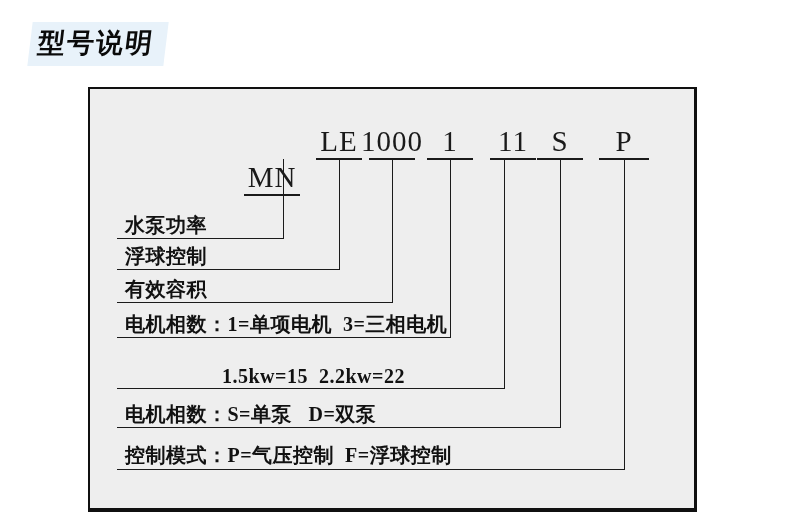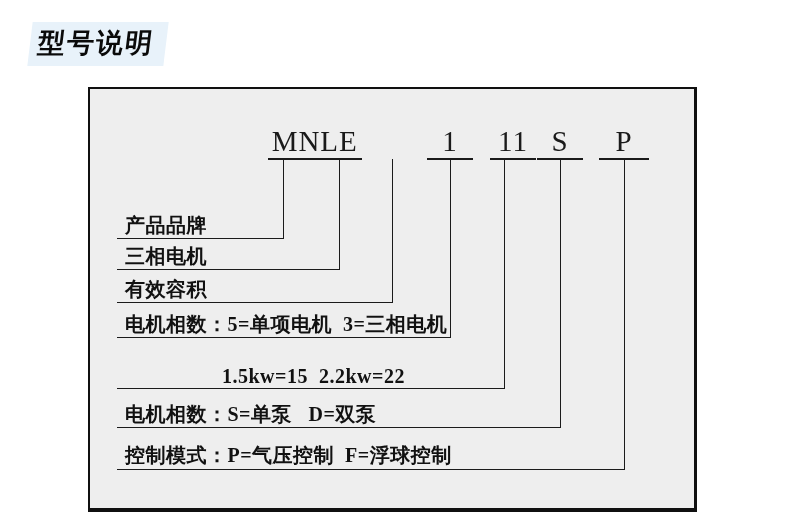--- a/index.html
+++ b/index.html
@@ -38,36 +38,37 @@
 </style>
 </head>
 <body>
 
 <div class="canvas">
 
   <div class="title">型号说明</div>
 
   <div class="box"></div>
 
-  <div class="code-seg" style="left:268px;width:56px;">MN</div>
+  <div class="code-seg" style="left:244px;width:56px;margin-top:36px;">MN</div>
   <div class="code-seg" style="left:316px;width:46px;">LE</div>
+  <div class="code-seg" style="left:369px;width:46px;">1000</div>
   <div class="code-seg" style="left:427px;width:46px;">1</div>
   <div class="code-seg" style="left:481px;width:46px;margin-left:9px;">11</div>
   <div class="code-seg" style="left:537px;width:46px;">S</div>
   <div class="code-seg" style="left:599px;width:50px;">P</div>
 
   <div class="connector" style="width:166px;height:79px;"></div>
   <div class="connector" style="width:222px;height:110px;"></div>
   <div class="connector" style="width:275px;height:143px;"></div>
   <div class="connector" style="width:333px;height:178px;"></div>
   <div class="connector" style="width:387px;height:229px;"></div>
   <div class="connector" style="width:443px;height:268px;"></div>
   <div class="connector" style="width:507px;height:310px;"></div>
 
-  <div class="row-label" style="top:212px;">产品品牌</div>
-  <div class="row-label" style="top:243px;">三相电机</div>
+  <div class="row-label" style="top:212px;">水泵功率</div>
+  <div class="row-label" style="top:243px;">浮球控制</div>
   <div class="row-label" style="top:276px;">有效容积</div>
-  <div class="row-label" style="top:311px;">电机相数：5=单项电机  3=三相电机</div>
+  <div class="row-label" style="top:311px;">电机相数：1=单项电机  3=三相电机</div>
   <div class="row-label cont" style="top:365px;">1.5kw=15  2.2kw=22</div>
   <div class="row-label" style="top:401px;">电机相数：S=单泵   D=双泵</div>
   <div class="row-label" style="top:442px;">控制模式：P=气压控制  F=浮球控制</div>
 
 </div>
 
 </body></html>

